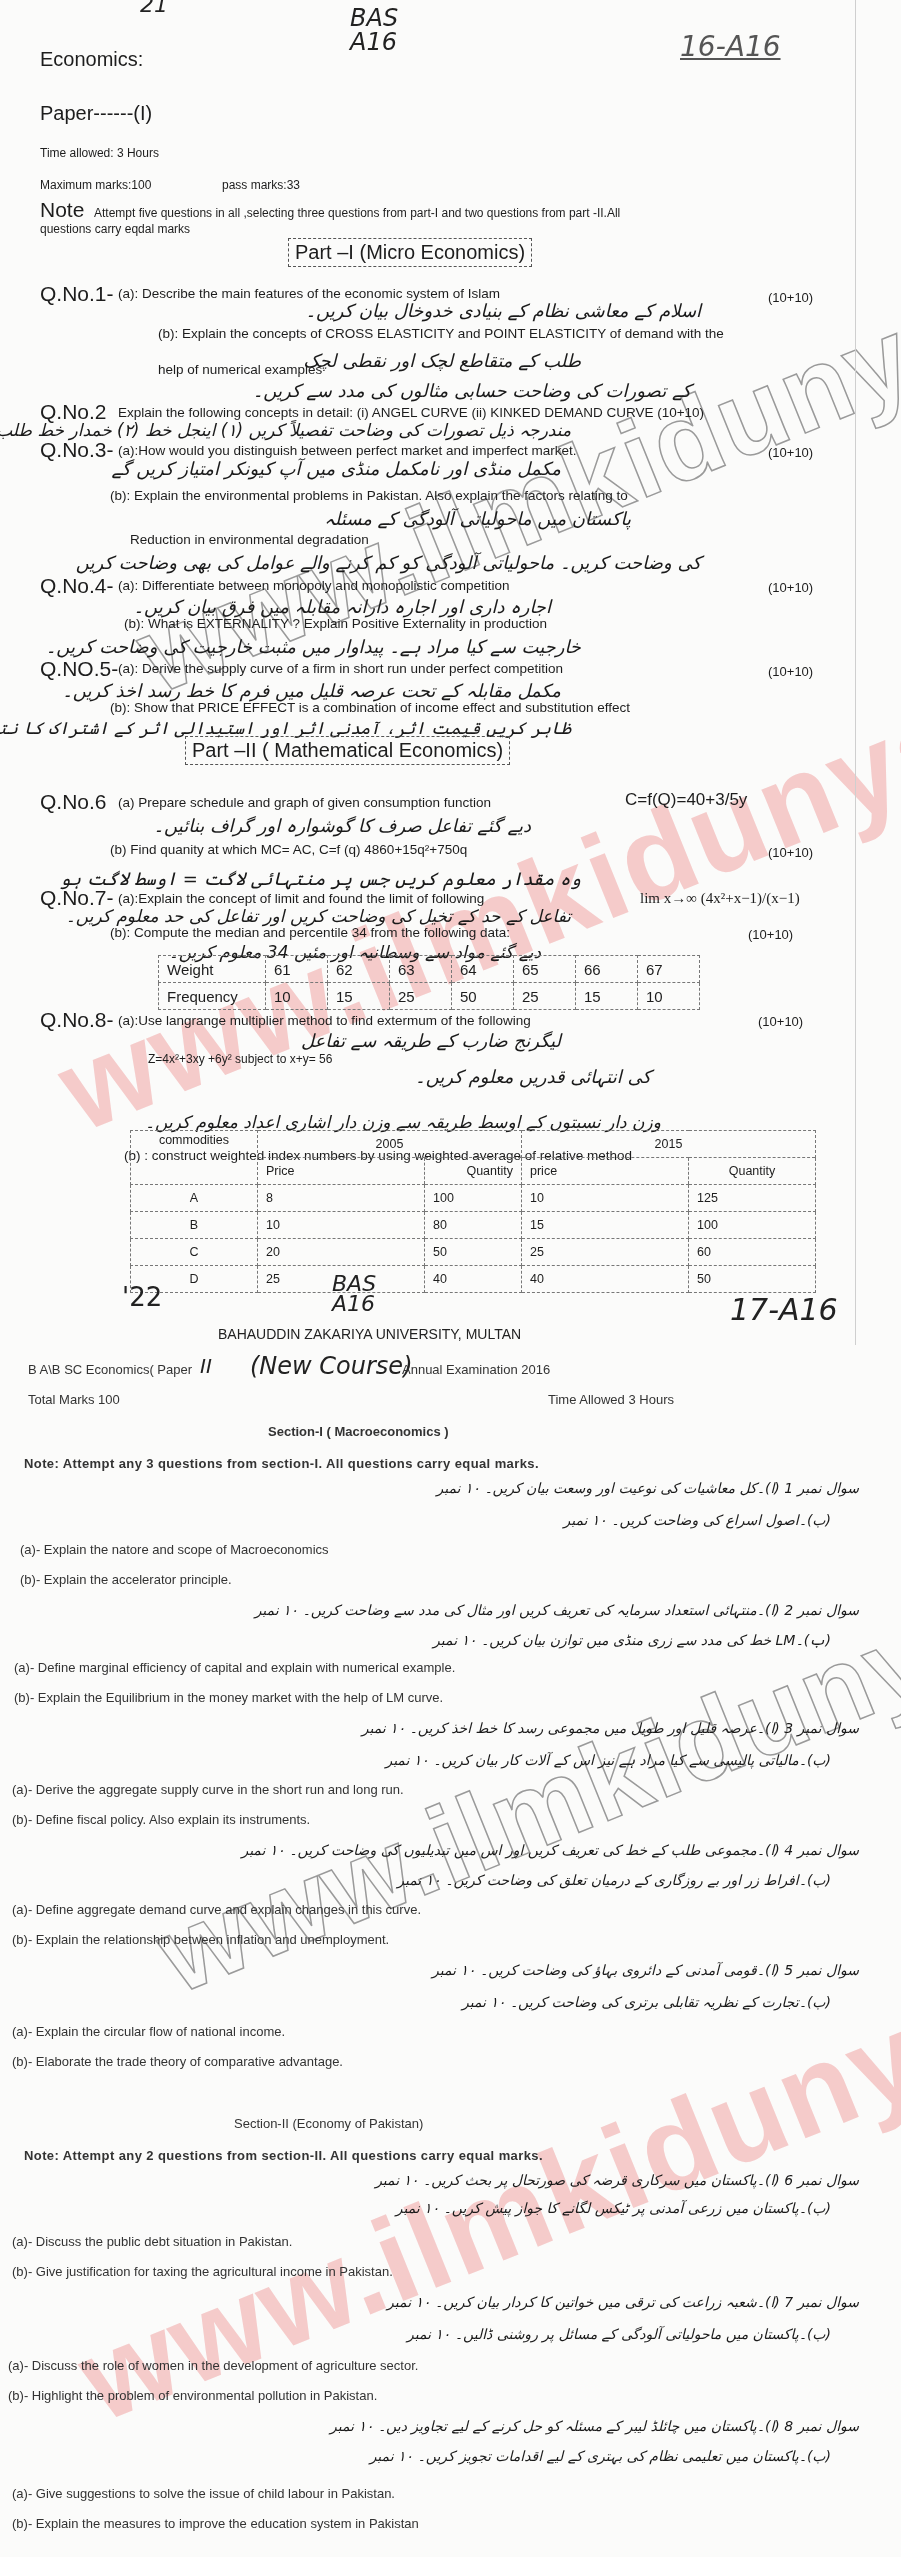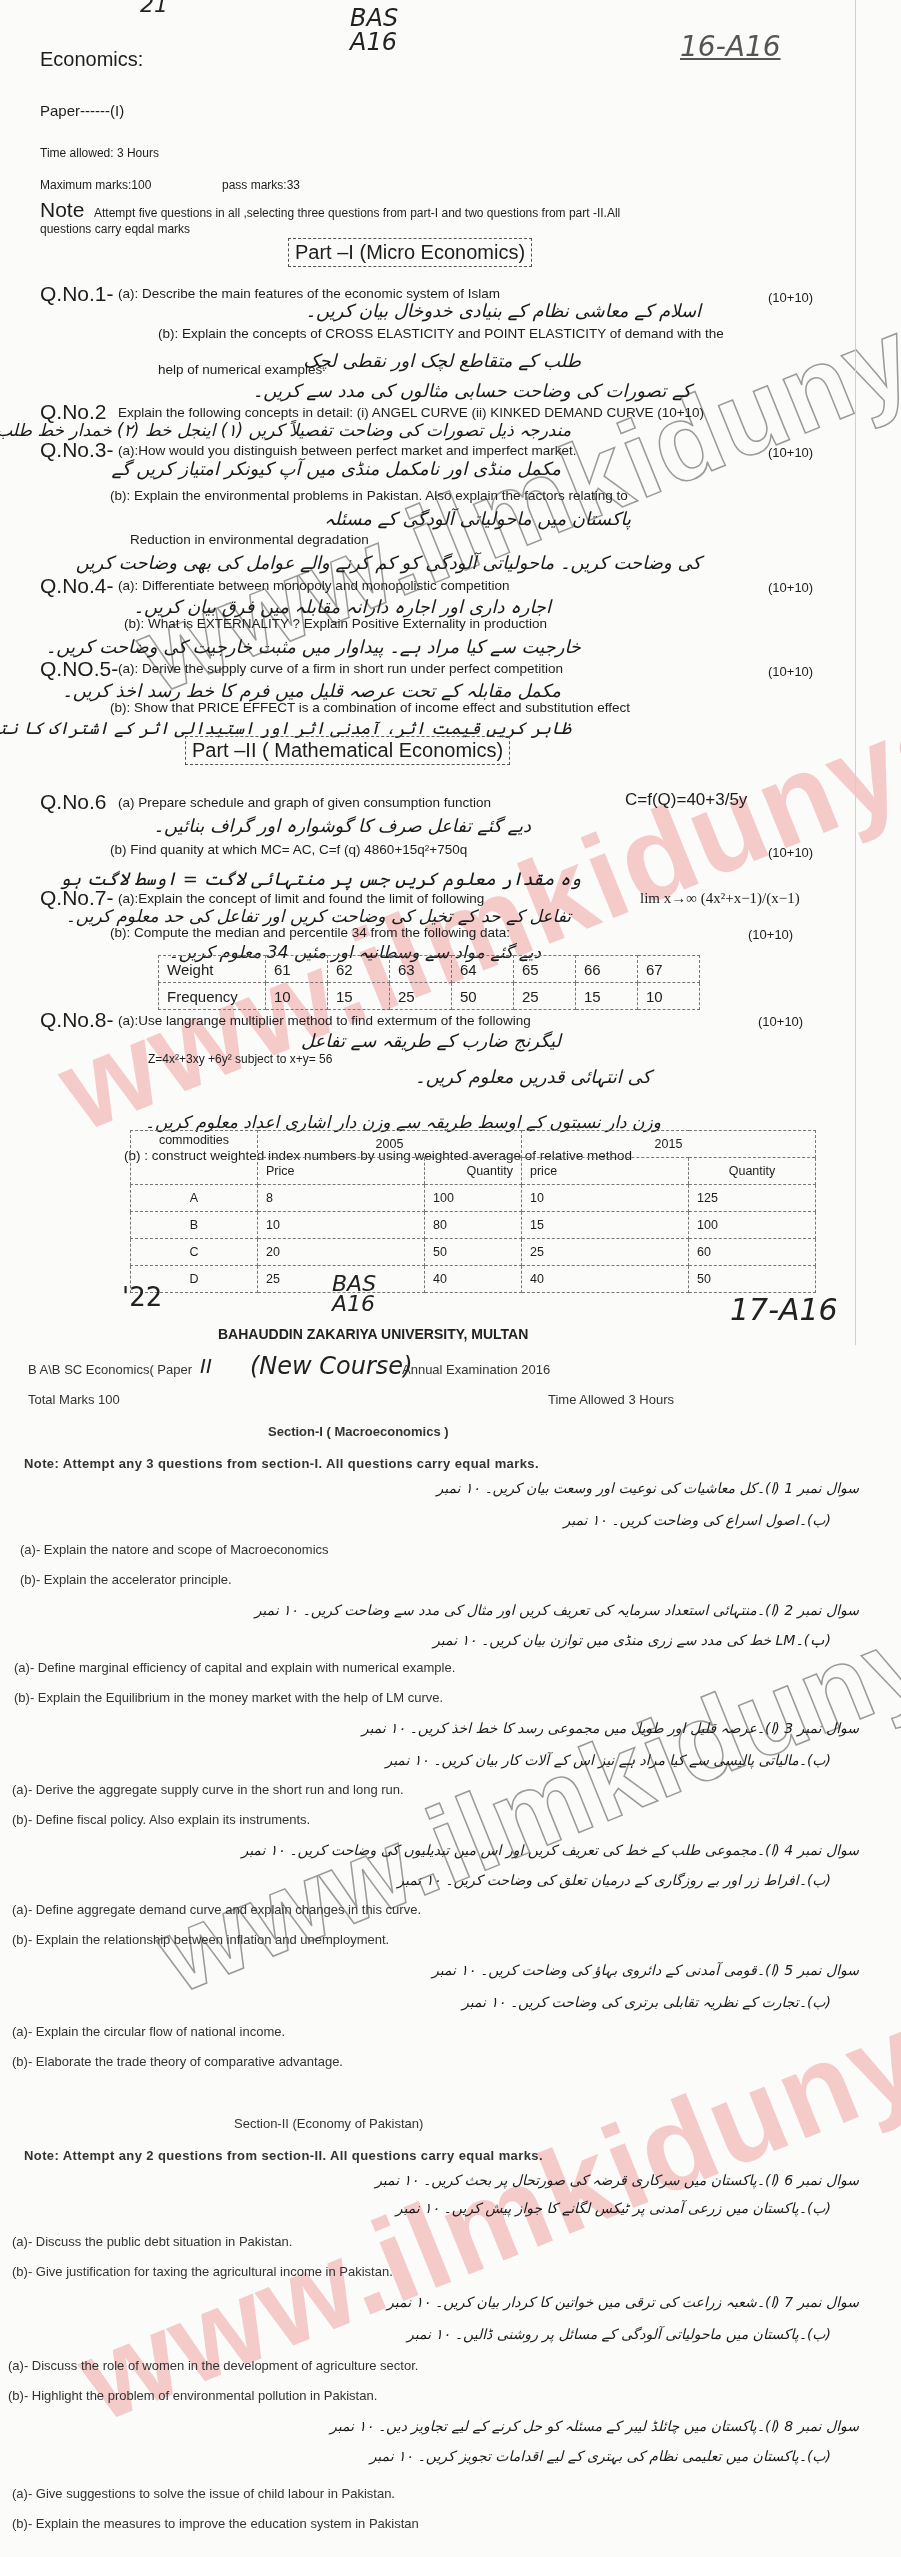--- a/index.html
+++ b/index.html
@@ -36,21 +36,21 @@
 
 <div class="vline"></div>
 
 <div>
   <div class="abs hand" style="left:140px; top:-8px; font-size:22px;">21</div>
   <div class="abs hand" style="left:350px; top:6px; font-size:24px; white-space:pre; line-height:24px;">BAS
 A16</div>
   <div class="abs hand" style="left:680px; top:30px; font-size:28px; color:#555;text-decoration:underline;">16-A16</div>
 
   <div class="abs cal" style="left:40px; top:48px; font-size:20px;">Economics:</div>
-  <div class="abs cal" style="left:40px; top:102px; font-size:15px;">Paper------(I)</div>
+  <div class="abs cal" style="left:40px; top:102px; font-size:20px;">Paper------(I)</div>
   <div class="abs cal" style="left:40px; top:146px; font-size:12px;">Time allowed: 3 Hours</div>
   <div class="abs cal" style="left:40px; top:178px; font-size:12px;">Maximum marks:100</div>
   <div class="abs cal" style="left:222px; top:178px; font-size:12px;">pass marks:33</div>
   <div class="abs cal" style="left:40px; top:198px; font-size:21px;">Note</div>
   <div class="abs cal" style="left:94px; top:206px; font-size:12px;">Attempt five questions in all ,selecting three questions from part-I and two questions from part -II.All</div>
   <div class="abs cal" style="left:40px; top:222px; font-size:12px;">questions carry eqdal marks</div>
 
   <div class="abs part-box" style="left:288px; top:238px;">Part –I (Micro Economics)</div>
 
   <div class="abs qno" style="left:40px; top:282px;">Q.No.1-</div>
@@ -184,21 +184,21 @@
     </tr>
   </tbody>
     </table>
 </div>
 
 <div>
   <div class="abs hand" style="left:122px; top:1282px; font-size:26px; font-style:normal;">'22</div>
   <div class="abs hand" style="left:332px; top:1274px; font-size:22px; width:50px; white-space:normal; line-height:20px;">BAS A16</div>
   <div class="abs hand" style="left:730px; top:1292px; font-size:30px;">17-A16</div>
 
-  <div class="abs p2" style="left:218px; top:1326px; font-size:14px; font-weight:bold; color:#222;text-align:center;">BAHAUDDIN ZAKARIYA UNIVERSITY, MULTAN</div>
+  <div class="abs p2" style="left:218px; top:1326px; font-size:14px; font-weight:normal; color:#222;text-align:center;">BAHAUDDIN ZAKARIYA UNIVERSITY, MULTAN</div>
   <div class="abs p2" style="left:28px; top:1362px;">B A\B SC Economics( Paper</div>
   <div class="abs hand" style="left:200px; top:1354px; font-size:20px;">II</div>
   <div class="abs hand" style="left:250px; top:1352px; font-size:24px;">(New Course)</div>
   <div class="abs p2" style="left:402px; top:1362px;">Annual Examination 2016</div>
   <div class="abs p2" style="left:28px; top:1392px;">Total Marks 100</div>
   <div class="abs p2" style="left:548px; top:1392px;">Time Allowed 3 Hours</div>
 
   <div class="abs p2" style="left:268px; top:1424px; font-weight:bold;">Section-I ( Macroeconomics )</div>
   <div class="abs p2" style="left:24px; top:1456px; font-weight:bold; letter-spacing:0.4px;">Note: Attempt any 3 questions from section-I. All questions carry equal marks.</div>
 

